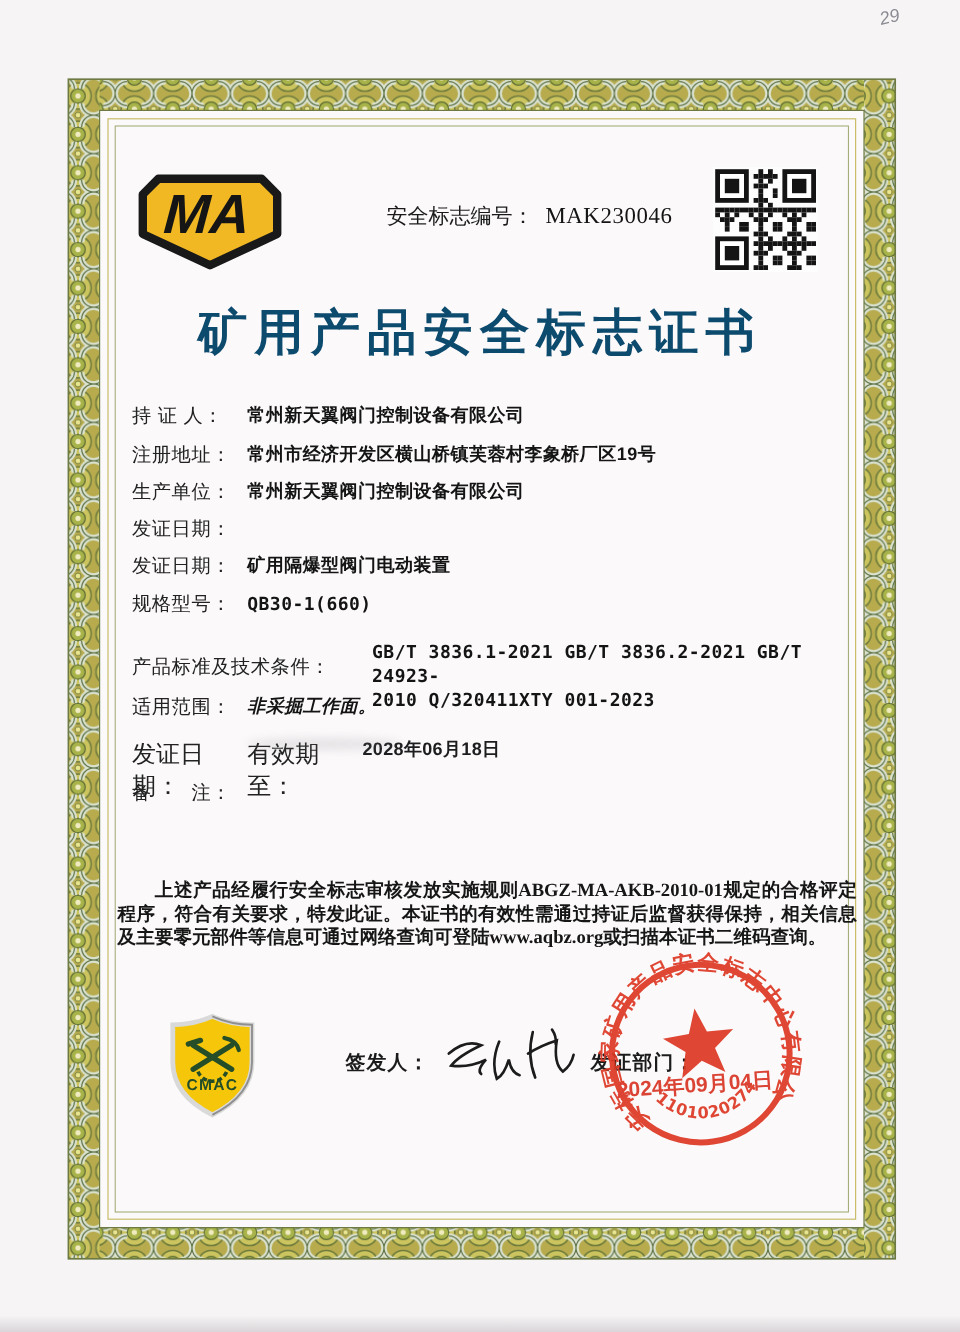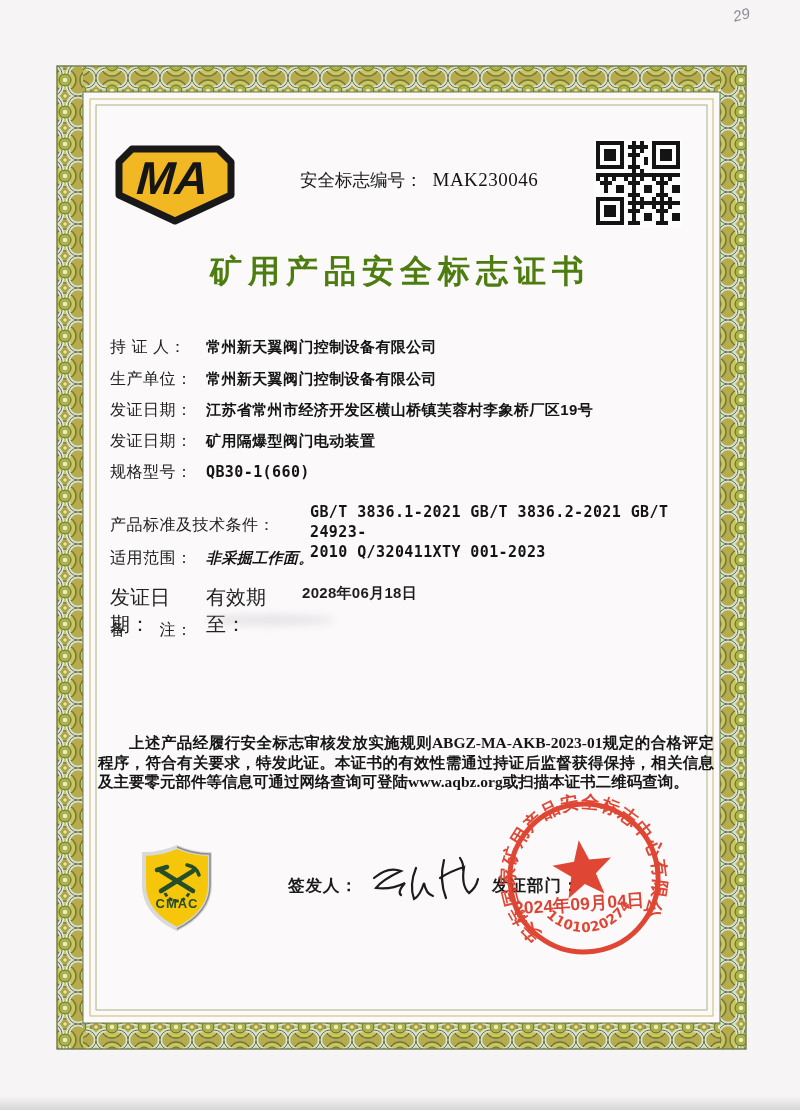--- a/index.html
+++ b/index.html
@@ -2,30 +2,30 @@
 <html><head>
 <meta charset="utf-8">
 <style>
   html,body{margin:0;padding:0;}
   body{width:800px;height:1110px;background:#f7f4f6;font-family:"Liberation Sans",sans-serif;overflow:hidden;}
   .page{position:relative;width:800px;height:1110px;color:#1d1d1f;}
   .abs{position:absolute;}
   .frame-svg{left:0;top:0;}
   
   .cert-no-line{left:300px;top:168px;display:flex;align-items:baseline;gap:10px;}
-  .cert-no-label{font-family:"Liberation Serif",serif;font-size:17.5px;color:#1a1a1a;}
+  .cert-no-label{font-family:"Liberation Serif",serif;font-size:17.5px;color:#1a1a1a;margin-left:22px;}
   .cert-no-value{font-family:"Liberation Serif","DejaVu Serif",serif;font-size:19px;letter-spacing:.5px;color:#141414;}
   
   .qr{left:594px;top:139px;width:88px;height:88px;background:#fdfdfd;}
   .qgrid{position:absolute;left:2px;top:2px;width:84px;height:84px;}
   .qgrid div{position:absolute;width:4px;height:4px;background:#141414;}
   .qfind{position:absolute;width:28px;height:28px;border:4px solid #141414;background:#fff;box-sizing:border-box;}
   .qfind::after{content:"";position:absolute;inset:4px;background:#141414;}
   
-  .title{left:0;top:250px;width:100%;text-align:center;font-family:"Liberation Serif","DejaVu Serif",serif;font-weight:900;font-size:32px;letter-spacing:6px;color:#4d7c0f;}
+  .title{left:0;top:250px;width:100%;text-align:center;font-family:"Liberation Serif","DejaVu Serif",serif;font-weight:900;font-size:41px;letter-spacing:6px;color:#0c4a6e;}
   
   .fields{left:110px;top:337px;width:585px;}
   .frow{display:flex;align-items:flex-start;}
   .flabel{font-size:16px;color:#222;width:96px;flex:0 0 96px;letter-spacing:.5px;}
   .flabel.wide{width:200px;flex:0 0 200px;}
   .fvalue{font-size:15px;font-weight:700;color:#141414;letter-spacing:.4px;line-height:20px;}
   .mono{font-family:"DejaVu Sans Mono","Liberation Mono",monospace;font-weight:700;}
   .h32{height:32px;} .h31{height:31px;} .h40{height:40px;} .h46{height:46px;} .h34{height:34px;} .h36{height:36px;}
   .dlabel{font-size:20px;color:#222;width:96px;flex:0 0 96px;}
   .dvalue{font-size:15px;font-weight:700;width:190px;flex:0 0 190px;letter-spacing:.3px;}
@@ -230,26 +230,29 @@
   </div>
 
   <div class="abs title">矿用产品安全标志证书</div>
 
   <div class="abs fields">
     <div class="frow h32">
       <span class="flabel">持 证 人：</span>
       <span class="fvalue">常州新天翼阀门控制设备有限公司</span>
     </div>
     <div class="frow h31">
+      <span class="flabel">注册地址：</span>
+      <span class="fvalue">常州市经济开发区横山桥镇芙蓉村李象桥厂区19号</span>
+    </div>
+    <div class="frow h31">
       <span class="flabel">生产单位：</span>
       <span class="fvalue">常州新天翼阀门控制设备有限公司</span>
     </div>
     <div class="frow h31">
       <span class="flabel">发证日期：</span>
-      <span class="fvalue">江苏省常州市经济开发区横山桥镇芙蓉村李象桥厂区19号</span>
     </div>
     <div class="frow h31">
       <span class="flabel">发证日期：</span>
       <span class="fvalue">矿用隔爆型阀门电动装置</span>
     </div>
     <div class="frow h40">
       <span class="flabel">规格型号：</span>
       <span class="fvalue mono">QB30-1(660)</span>
     </div>
     <div class="frow h46">
@@ -269,21 +272,21 @@
       <span class="dvalue2">2028年06月18日</span>
     </div>
     <div class="frow h34">
       <span class="flabel" style="width:120px;flex:0 0 120px;">备　　注：</span>
       <span class="fvalue"></span>
     </div>
   </div>
 
   <div class="abs smudge"></div>
 
-  <div class="abs statement">上述产品经履行安全标志审核发放实施规则ABGZ-MA-AKB-2023-01规定的合格评定程序，符合有关要求，特发此证。本证书的有效性需通过持证后监督获得保持，相关信息及主要零元部件等信息可通过网络查询可登陆www.aqbz.org或扫描本证书二维码查询。</div>
+  <div class="abs statement">上述产品经履行安全标志审核发放实施规则ABGZ-MA-AKB-2010-01规定的合格评定程序，符合有关要求，特发此证。本证书的有效性需通过持证后监督获得保持，相关信息及主要零元部件等信息可通过网络查询可登陆www.aqbz.org或扫描本证书二维码查询。</div>
 
   <svg class="abs" style="left:137px;top:841px;" width="80" height="92" viewBox="0 0 80 92">
     <path d="M40,6 C51,11 63,13 73,13 L73,44 C73,65 58,79 40,88 C22,79 7,65 7,44 L7,13 C17,13 29,11 40,6 Z" fill="#f5c60a" stroke="#d9d9d9" stroke-width="4"></path>
     <path d="M40,6 C51,11 63,13 73,13 L73,44 C73,65 58,79 40,88" fill="none" stroke="#8f8f8f" stroke-width="1.6"></path>
     <g stroke="#244d28" stroke-width="4.5" stroke-linecap="round">
       <path d="M24,30 L56,50" fill="none"></path>
       <path d="M56,30 L24,50" fill="none"></path>
       <path d="M20,29 L30,26" fill="none"></path>
       <path d="M50,24 Q60,26 62,34" fill="none" stroke-width="3.5"></path>
     </g>

